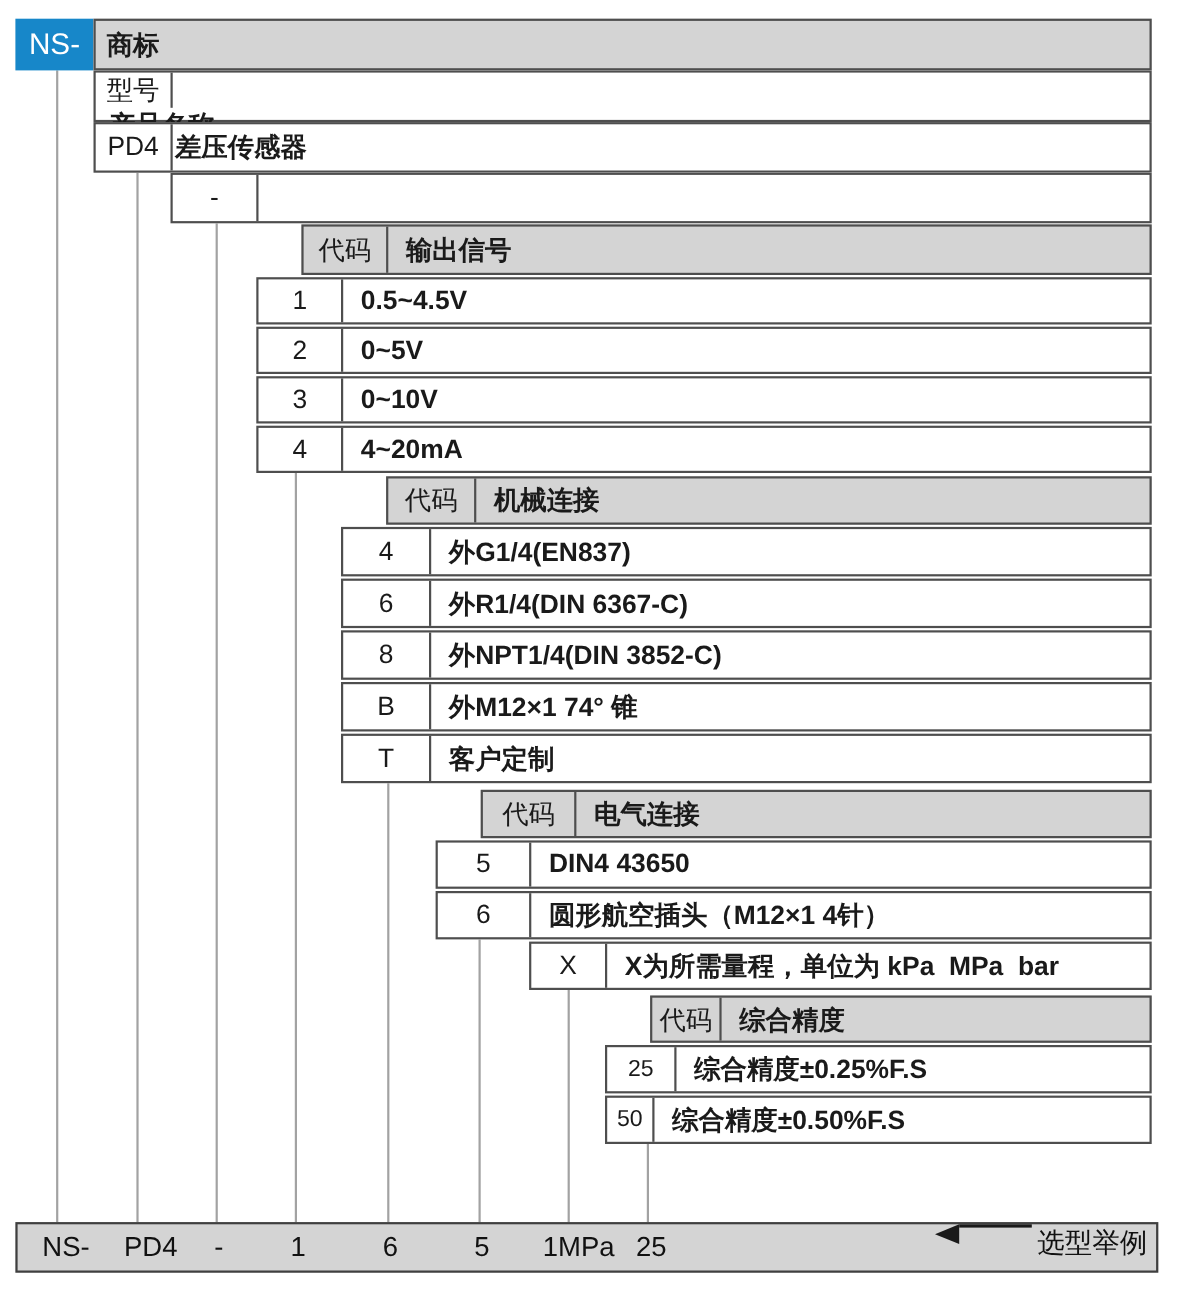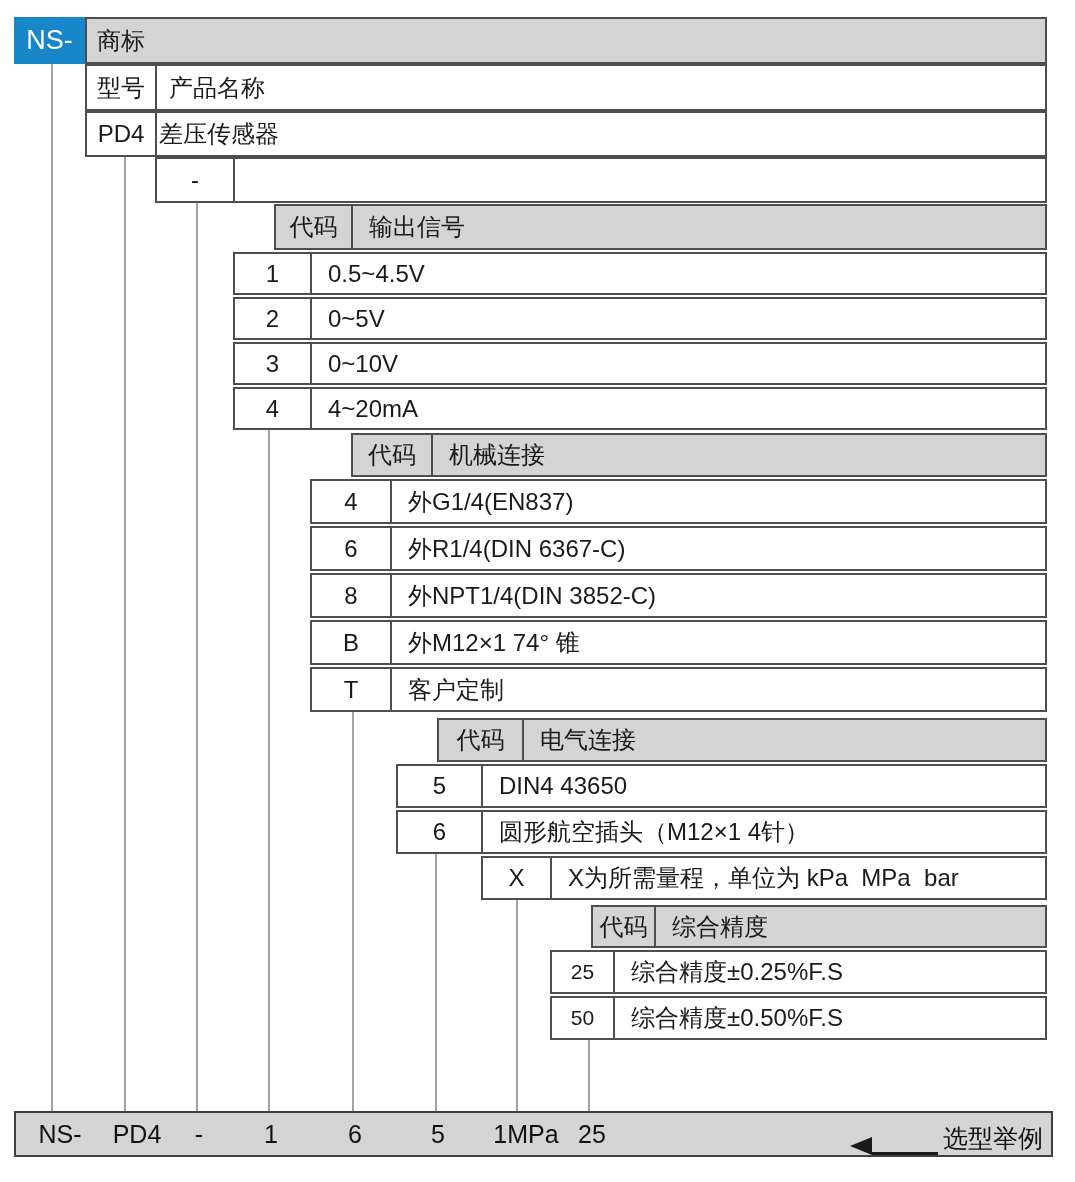--- a/index.html
+++ b/index.html
@@ -9,35 +9,35 @@
 
   
   .vline { position:absolute; width:2px; background:#a2a2a2; }
 
   
   .box { border:2px solid #4e4e4e; background:#ffffff; display:flex; align-items:stretch; }
   .hdr { background:#d4d4d4; }
   .code-cell { flex:none; display:flex; align-items:center; justify-content:center;
                border-right:2px solid #4e4e4e; font-size:24px; }
   .label-cell { flex:1; display:flex; align-items:center; padding-left:16px;
-                font-size:24px; white-space:pre; }
+                font-size:24px; white-space:pre;font-weight:bold; }
   .table { position:absolute; }
   .table .row { margin-top:2px; }
   .table .box:first-child { margin-top:0;margin-left:41px; }
 
   
   .brand { background:#1787c9; color:#ffffff; display:flex; align-items:center;
            justify-content:center; font-size:27px; }
 
   
   .bar { border:2px solid #3f3f3f; background:#d4d4d4; }
   .bar-val { position:absolute; top:0; height:42px; line-height:42px;
              transform:translateX(-50%); font-size:25px; color:#111111; }
   .arrow-group { position:absolute; right:8px; top:0; height:42px; display:flex;
-                 align-items:flex-end; }
+                 align-items:flex-start; }
   .arrow-head { width:0; height:0; border-top:9px solid transparent;
                 border-bottom:9px solid transparent; border-right:22px solid #1a1a1a; }
   .arrow-tail { width:66px; height:3px; background:#1a1a1a; }
   .arrow-label { font-size:25px; margin-left:5px; color:#111111; }
 </style>
 </head>
 <body>
 
 <div class="canvas">
 
@@ -50,21 +50,21 @@
   <div class="vline" style="left:516px; top:900px; height:213px;"></div>
   <div class="vline" style="left:588px; top:1040px; height:73px;"></div>
 
   <div class="abs brand" style="left:14px; top:17px; width:71px; height:47px;">
     <span>NS-</span>
   </div>
   <div class="abs box hdr" style="left:85px; top:17px; width:962px; height:47px;">
     <div class="label-cell" style="padding-left:10px;">商标</div>
   </div>
 
-  <div class="abs box" style="left:85px; top:64px; width:962px; height:47px;">
+  <div class="abs box" style="left:85px; top:64px; width:962px; height:47px;flex-direction:column;">
     <div class="code-cell" style="width:70px;">型号</div>
     <div class="label-cell" style="padding-left:12px;">产品名称</div>
   </div>
 
   <div class="abs box" style="left:85px; top:111px; width:962px; height:46px;">
     <div class="code-cell" style="width:70px;">PD4</div>
     <div class="label-cell" style="padding-left:2px;">差压传感器</div>
   </div>
 
   <div class="abs box" style="left:155px; top:157px; width:892px; height:46px;">
@@ -145,21 +145,21 @@
   <div class="table" style="left:550px; top:905px; width:497px;">
     <div class="box hdr" style="height:43px;">
       <div class="code-cell" style="width:63px;">代码</div>
       <div class="label-cell">综合精度</div>
     </div>
     <div class="box row" style="height:44px;">
       <div class="code-cell" style="width:63px; font-size:21px;">25</div>
       <div class="label-cell">综合精度±0.25%F.S</div>
     </div>
     <div class="box row" style="height:44px;">
-      <div class="code-cell" style="width:63px; font-size:21px;text-align:right;">50</div>
+      <div class="code-cell" style="width:43px; font-size:21px;text-align:right;">50</div>
       <div class="label-cell">综合精度±0.50%F.S</div>
     </div>
   </div>
 
   <div class="abs bar" style="left:14px; top:1111px; width:1039px; height:46px;">
     <span class="bar-val" style="left:44px;">NS-</span>
     <span class="bar-val" style="left:121px;">PD4</span>
     <span class="bar-val" style="left:183px;">-</span>
     <span class="bar-val" style="left:255px;">1</span>
     <span class="bar-val" style="left:339px;">6</span>

